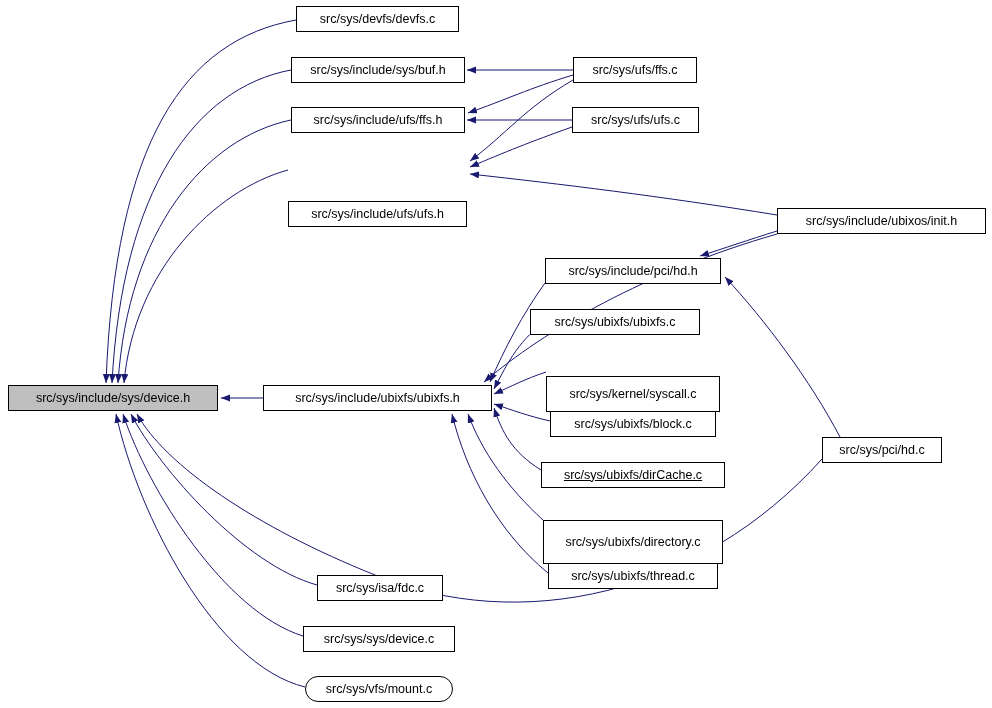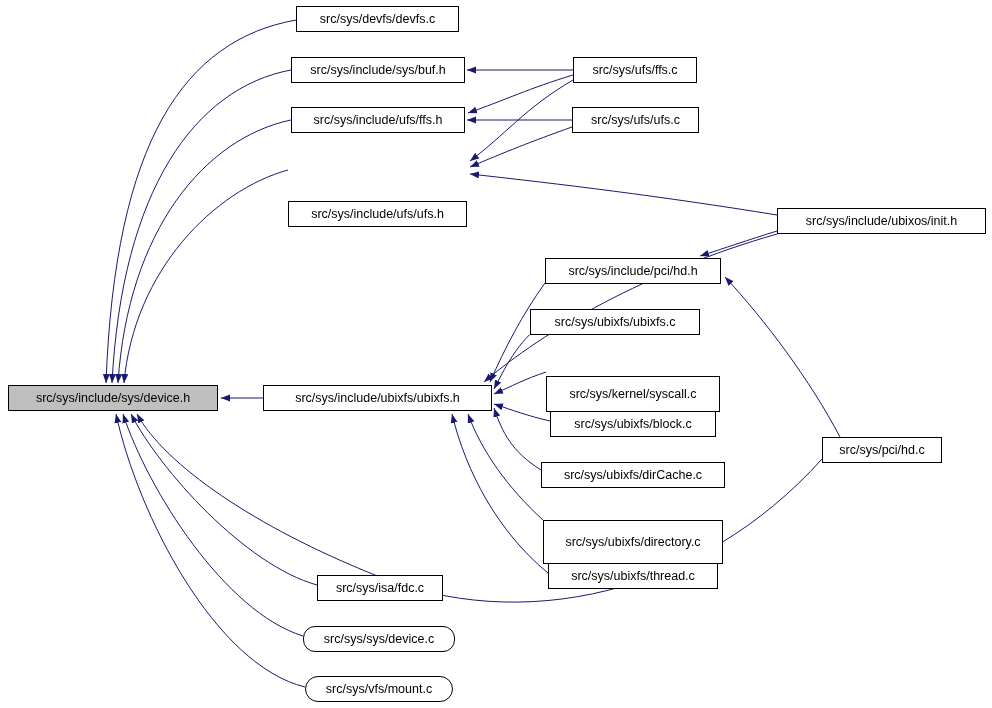--- a/index.html
+++ b/index.html
@@ -122,32 +122,32 @@
       </div>
       <div class="node" style="left: 263px; top: 385px; width: 229px; height: 26px;">
         <span>src/sys/include/ubixfs/ubixfs.h</span>
       </div>
       <div class="node" style="left: 550px; top: 411px; width: 166px; height: 26px;">
         <span>src/sys/ubixfs/block.c</span>
       </div>
       <div class="node" style="left: 822px; top: 437px; width: 120px; height: 26px;">
         <span>src/sys/pci/hd.c</span>
       </div>
-      <div class="node" style="left: 541px; top: 462px; width: 184px; height: 26px;">
+      <div class="node" style="left: 541px; top: 462px; width: 184px; height: 26px; text-decoration: underline;">
         <span>src/sys/ubixfs/dirCache.c</span>
       </div>
       <div class="node" style="left: 543px; top: 520px; width: 180px; height: 44px; align-items: center;">
         <span>src/sys/ubixfs/directory.c</span>
       </div>
       <div class="node" style="left: 548px; top: 563px; width: 170px; height: 26px;">
         <span>src/sys/ubixfs/thread.c</span>
       </div>
       <div class="node" style="left: 317px; top: 575px; width: 126px; height: 26px;">
         <span>src/sys/isa/fdc.c</span>
       </div>
-      <div class="node" style="left: 303px; top: 626px; width: 152px; height: 26px; border-radius: 12px;">
+      <div class="node" style="left: 303px; top: 626px; width: 152px; height: 26px;">
         <span>src/sys/sys/device.c</span>
       </div>
       <div class="node" style="left: 305px; top: 676px; width: 148px; height: 26px; border-radius: 13px;">
         <span>src/sys/vfs/mount.c</span>
       </div>
     </div>
 </div>
 
 </body></html>

